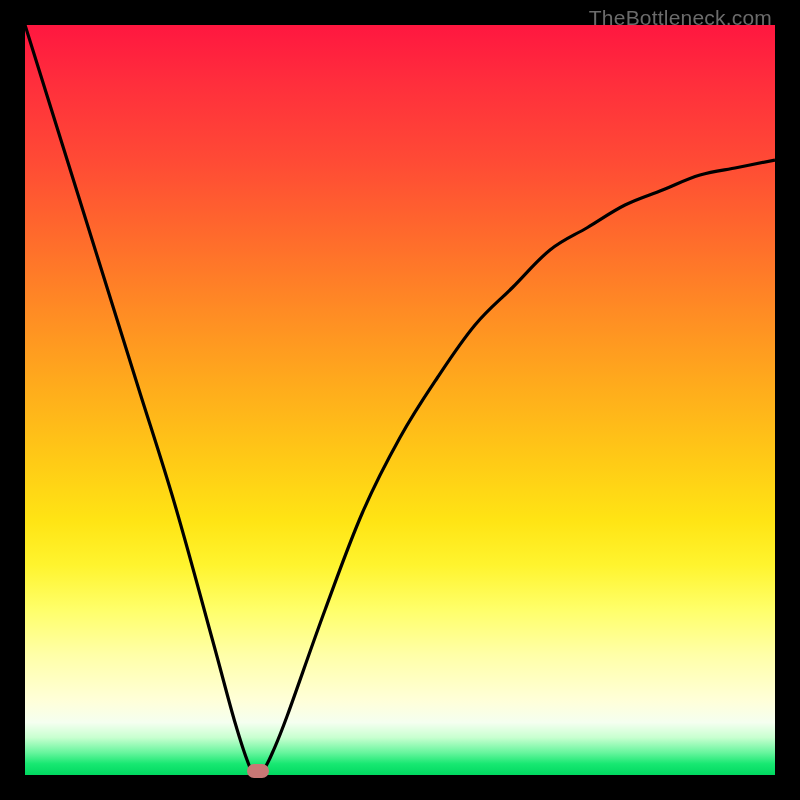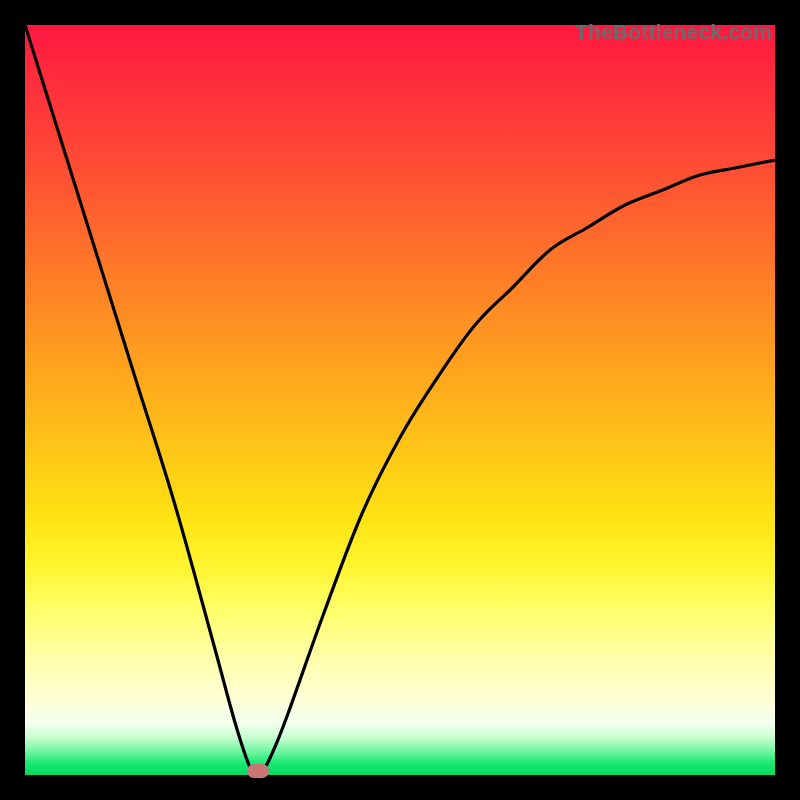--- a/index.html
+++ b/index.html
@@ -40,25 +40,25 @@
       #ffffd8 90%,
       #f5fff0 93%,
       #c8ffd0 95%,
       #68f59e 97%,
       #18e872 98.5%,
       #00d860 100%
     );
   }
   .watermark {
     position: absolute;
-    top: 20px;
+    top: 6px;
     right: 28px;
     color: #6b6b6b;
     font-size: 21px;
-    font-weight: 700;
+    font-weight: 400;
     letter-spacing: 0.2px;
   }
   svg.curve {
     position: absolute;
     left: 25px;
     top: 25px;
     width: 750px;
     height: 750px;
   }
   .marker {

